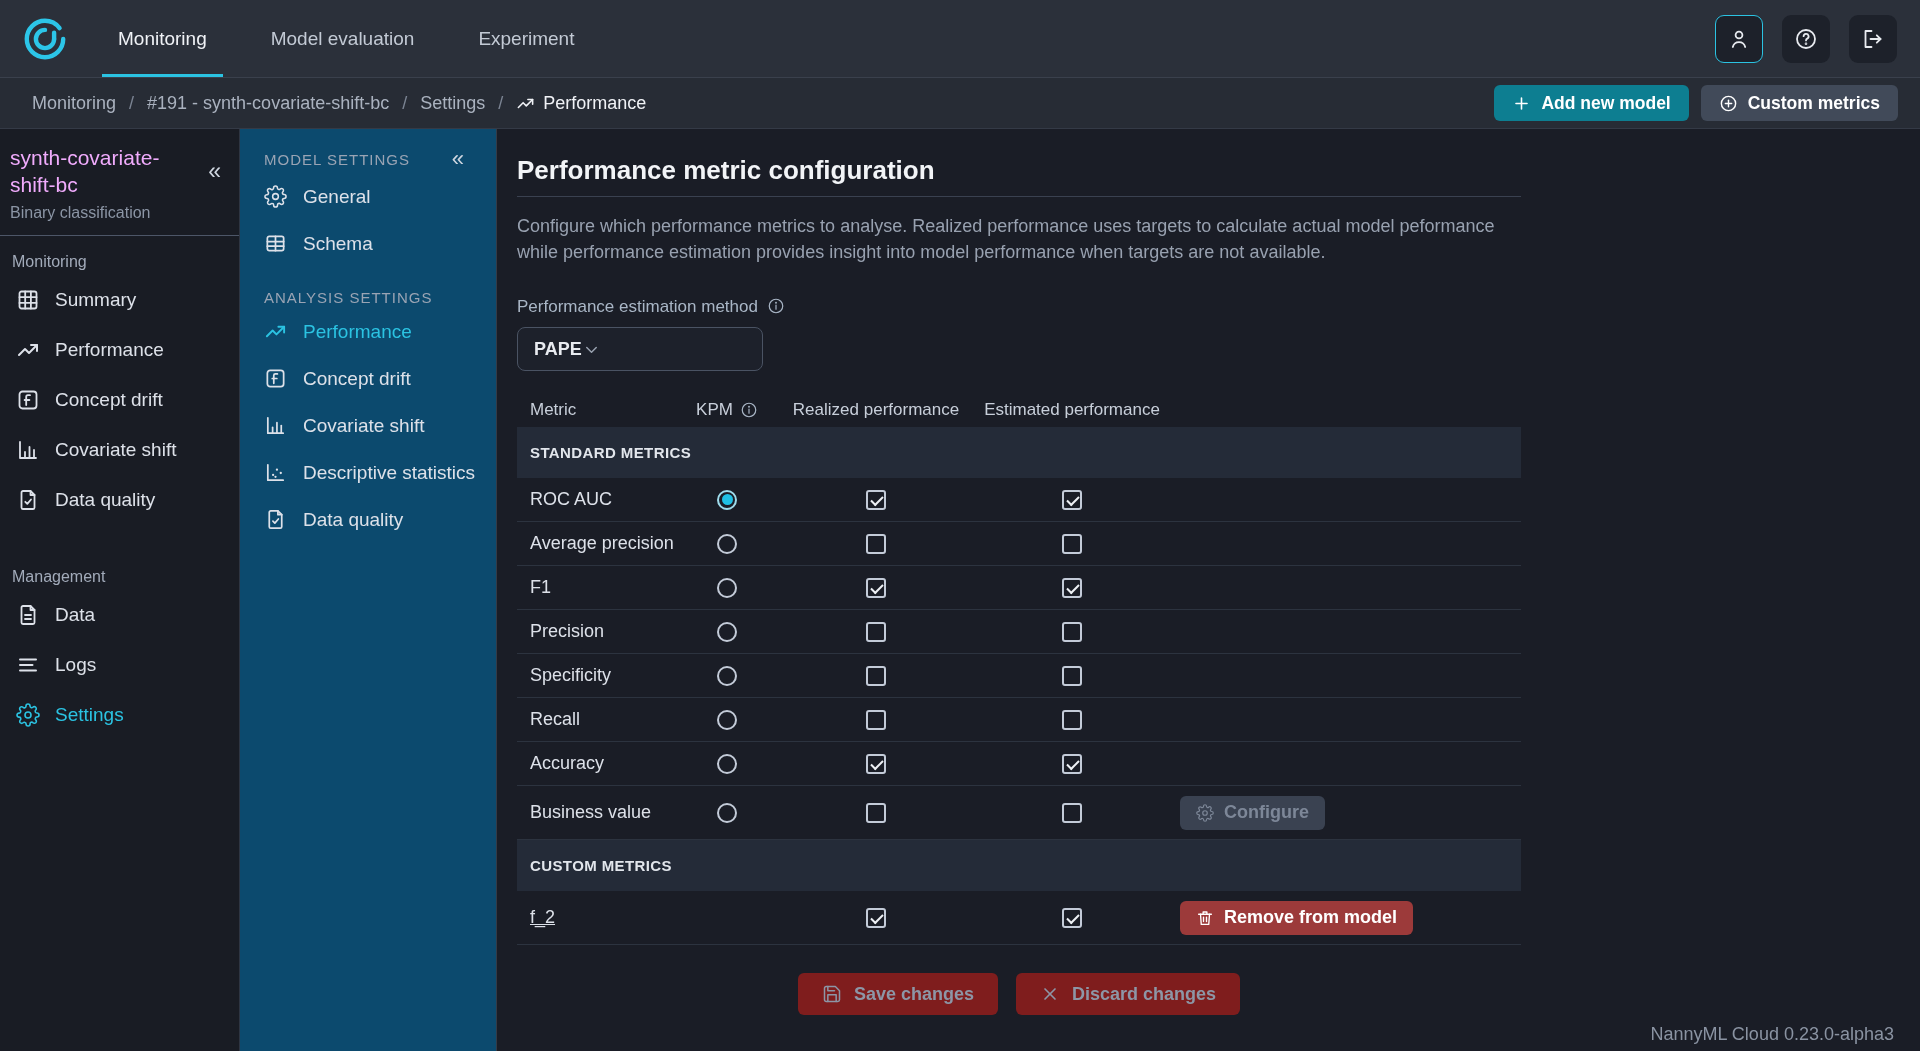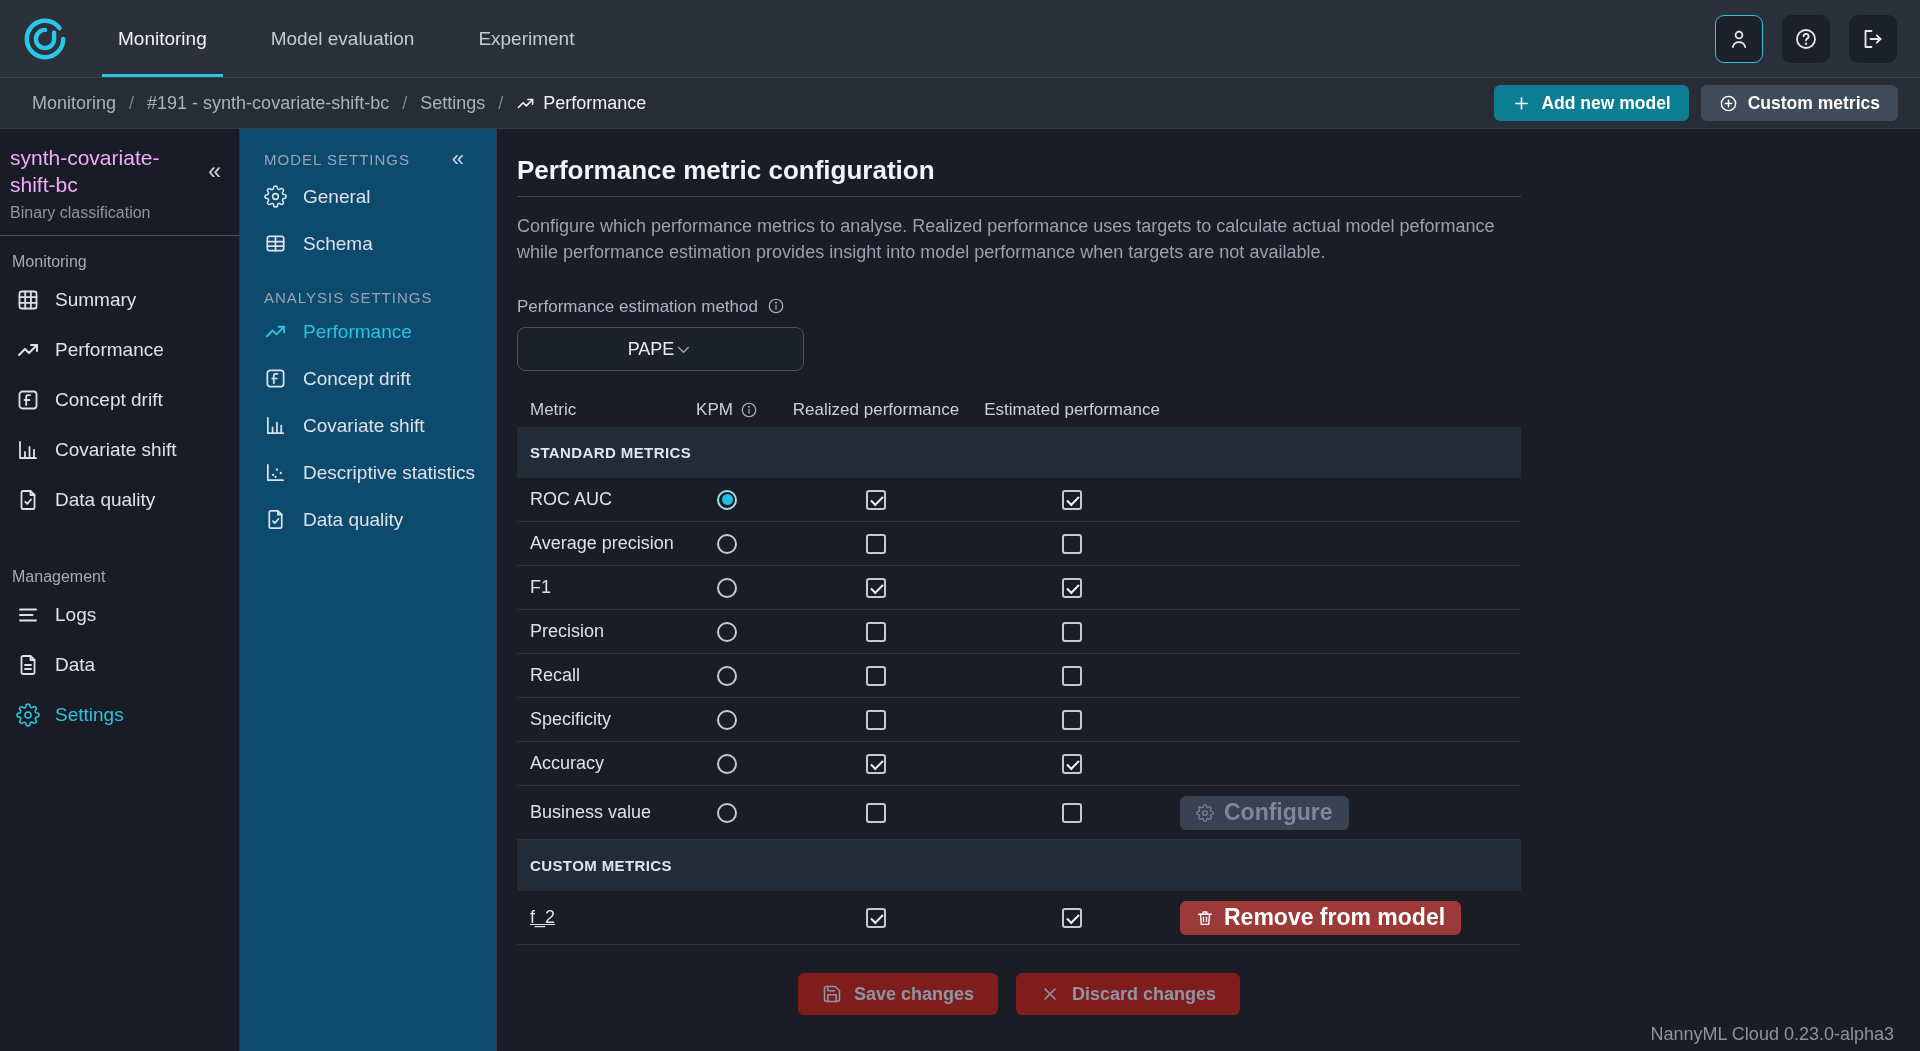--- a/index.html
+++ b/index.html
@@ -62,21 +62,21 @@
   .s2-section-gap { height:22px; }
 
   
   .main { flex:1; padding:26px 0 0 20px; position:relative; }
   .content { width:1004px; }
   .page-title { font-size:26px; font-weight:700; color:#f2f4f7; margin:0; }
   .title-rule { border-bottom:1px solid #3a4150; margin-top:10px; }
   .desc { margin-top:16px; font-size:18px; line-height:26px; color:#98a1b0; max-width:1000px; }
   .field-label { margin-top:32px; display:flex; align-items:flex-start; gap:9px; font-size:17px; color:#a9b6c6; }
   .info-icon { width:18px; height:18px; color:#a9b6c6; cursor:pointer; }
-  .dropdown { margin-top:10px; width:287px; height:44px; background:#1d212b; border:1px solid #4a5363; border-radius:8px; display:flex; align-items:center; justify-content:center; padding:0 16px; cursor:pointer; }
+  .dropdown { margin-top:10px; width:246px; height:44px; background:#1d212b; border:1px solid #4a5363; border-radius:8px; display:flex; align-items:center; justify-content:flex-start; padding:0 16px; cursor:pointer;font-weight:bold; }
   .dropdown-value { font-size:18px; color:#e8ebf0; }
   .dropdown svg { width:19px; height:19px; color:#9aa3b1; }
 
   .grid-cols { display:grid; grid-template-columns:165px 90px 208px 184px 1fr; align-items:center; }
   .thead { margin-top:22px; height:34px; font-size:17px; color:#c8cfda; }
   .th-metric { padding-left:13px; }
   .th-center { display:flex; align-items:center; justify-content:center; gap:7px; }
   .section-row { height:51px; background:#242b38; display:flex; align-items:center; padding-left:13px; font-size:15px; font-weight:700; letter-spacing:.4px; color:#e2e6ec; }
   .trow { height:44px; border-bottom:1px solid #2c333f; }
   .trow.tall { height:54px; }
@@ -85,21 +85,21 @@
   .metric-link { text-decoration:underline; cursor:pointer; }
   .action-cell { padding-left:16px; }
 
   .radio { width:20px; height:20px; border-radius:50%; border:2px solid #c3cbd8; position:relative; cursor:pointer; display:inline-block; }
   .radio.selected { border-color:#9fdcec; }
   .radio.selected::after { content:""; position:absolute; inset:2.5px; border-radius:50%; background:#1fc0e4; }
   .radio.dim { border-color:#59616f; }
   .checkbox { width:20px; height:20px; border:2px solid #c3cbd8; border-radius:3px; position:relative; cursor:pointer; display:inline-block; }
   .checkbox.checked::after { content:""; position:absolute; left:2.5px; top:4px; width:10px; height:5px; border-left:2.2px solid #eef1f5; border-bottom:2.2px solid #eef1f5; transform:rotate(-45deg); }
 
-  .row-btn { display:inline-flex; align-items:center; gap:10px; height:34px; padding:0 16px; border:none; border-radius:6px; font-size:23px; font-weight:600; cursor:pointer; font-family:inherit; }
+  .row-btn { display:inline-flex; align-items:center; gap:10px; height:34px; padding:0 16px; border:none; border-radius:6px; font-size:18px; font-weight:600; cursor:pointer; font-family:inherit; }
   .row-btn svg { width:18px; height:18px; }
   .btn-muted { background:#3a4251; color:#7d8798; }
   .btn-danger { background:#9c3a3a; color:#ffffff; }
 
   .footer-btns { width:1004px; display:flex; justify-content:center; gap:18px; margin-top:28px; }
   .footer-btns button { height:42px; border:none; border-radius:6px; background:#7f1d1d; color:#8d96a6; font-size:18px; font-weight:600; display:flex; align-items:center; gap:12px; padding:0 24px; cursor:pointer; font-family:inherit; }
   .footer-btns svg { width:20px; height:20px; }
 
   .version { position:absolute; right:26px; bottom:6px; font-size:18px; color:#8a93a2; }
 </style>
@@ -225,35 +225,35 @@
       <svg viewBox="0 0 24 24">
           <path d="M14.5 3H7a1.5 1.5 0 0 0-1.5 1.5v15A1.5 1.5 0 0 0 7 21h10a1.5 1.5 0 0 0 1.5-1.5V7z"></path>
           <polyline points="14.5 3 14.5 7 18.5 7"></polyline>
           <polyline points="9.3 13.8 11.3 15.8 15 11.5"></polyline>
         </svg>
       <span>Data quality</span>
     </div>
     <div class="side-gap"></div>
     <div class="side-section-label">Management</div>
     <div class="side-item">
+      <svg viewBox="0 0 24 24">
+          <path d="M14.5 3H7a1.5 1.5 0 0 0-1.5 1.5v15A1.5 1.5 0 0 0 7 21h10a1.5 1.5 0 0 0 1.5-1.5V7z"></path>
+          <polyline points="14.5 3 14.5 7 18.5 7"></polyline>
+          <line x1="9" y1="12" x2="15" y2="12"></line>
+          <line x1="9" y1="16" x2="15" y2="16"></line>
+        </svg>
+      <span>Data</span>
+    </div>
+    <div class="side-item">
       <svg viewBox="0 0 24 24" style="stroke-width:2;">
           <line x1="4" y1="6.5" x2="20" y2="6.5"></line>
           <line x1="4" y1="12" x2="16.5" y2="12"></line>
           <line x1="4" y1="17.5" x2="20" y2="17.5"></line>
         </svg>
       <span>Logs</span>
-    </div>
-    <div class="side-item">
-      <svg viewBox="0 0 24 24">
-          <path d="M14.5 3H7a1.5 1.5 0 0 0-1.5 1.5v15A1.5 1.5 0 0 0 7 21h10a1.5 1.5 0 0 0 1.5-1.5V7z"></path>
-          <polyline points="14.5 3 14.5 7 18.5 7"></polyline>
-          <line x1="9" y1="12" x2="15" y2="12"></line>
-          <line x1="9" y1="16" x2="15" y2="16"></line>
-        </svg>
-      <span>Data</span>
     </div>
     <div class="side-item active">
       <svg viewBox="0 0 24 24" style="stroke-width:1.6;">
           <circle cx="12" cy="12" r="3"></circle>
           <path d="M19.4 15a1.65 1.65 0 0 0 .33 1.82l.06.06a2 2 0 0 1 0 2.83 2 2 0 0 1-2.83 0l-.06-.06a1.65 1.65 0 0 0-1.82-.33 1.65 1.65 0 0 0-1 1.51V21a2 2 0 0 1-2 2 2 2 0 0 1-2-2v-.09A1.65 1.65 0 0 0 9 19.4a1.65 1.65 0 0 0-1.82.33l-.06.06a2 2 0 0 1-2.83 0 2 2 0 0 1 0-2.83l.06-.06a1.65 1.65 0 0 0 .33-1.82 1.65 1.65 0 0 0-1.51-1H3a2 2 0 0 1-2-2 2 2 0 0 1 2-2h.09A1.65 1.65 0 0 0 4.6 9a1.65 1.65 0 0 0-.33-1.82l-.06-.06a2 2 0 0 1 0-2.83 2 2 0 0 1 2.83 0l.06.06a1.65 1.65 0 0 0 1.82.33H9a1.65 1.65 0 0 0 1-1.51V3a2 2 0 0 1 2-2 2 2 0 0 1 2 2v.09a1.65 1.65 0 0 0 1 1.51 1.65 1.65 0 0 0 1.82-.33l.06-.06a2 2 0 0 1 2.83 0 2 2 0 0 1 0 2.83l-.06.06a1.65 1.65 0 0 0-.33 1.82V9a1.65 1.65 0 0 0 1.51 1H21a2 2 0 0 1 2 2 2 2 0 0 1-2 2h-.09a1.65 1.65 0 0 0-1.51 1z"></path>
         </svg>
       <span>Settings</span>
     </div>
   </div>
 
@@ -410,34 +410,34 @@
             </div>
             <div class="cell center">
               <span class="checkbox"></span>
             </div>
             <div class="cell center">
               <span class="checkbox"></span>
             </div>
             <div class="cell action-cell"></div>
           </div>
           <div class="trow grid-cols">
+            <div class="cell metric-cell"><span>Specificity</span></div>
+            <div class="cell center">
+              <span class="radio"></span>
+            </div>
+            <div class="cell center">
+              <span class="checkbox"></span>
+            </div>
+            <div class="cell center">
+              <span class="checkbox"></span>
+            </div>
+            <div class="cell action-cell"></div>
+          </div>
+          <div class="trow grid-cols">
             <div class="cell metric-cell"><span>Recall</span></div>
-            <div class="cell center">
-              <span class="radio"></span>
-            </div>
-            <div class="cell center">
-              <span class="checkbox"></span>
-            </div>
-            <div class="cell center">
-              <span class="checkbox"></span>
-            </div>
-            <div class="cell action-cell"></div>
-          </div>
-          <div class="trow grid-cols">
-            <div class="cell metric-cell"><span>Specificity</span></div>
             <div class="cell center">
               <span class="radio"></span>
             </div>
             <div class="cell center">
               <span class="checkbox"></span>
             </div>
             <div class="cell center">
               <span class="checkbox"></span>
             </div>
             <div class="cell action-cell"></div>

